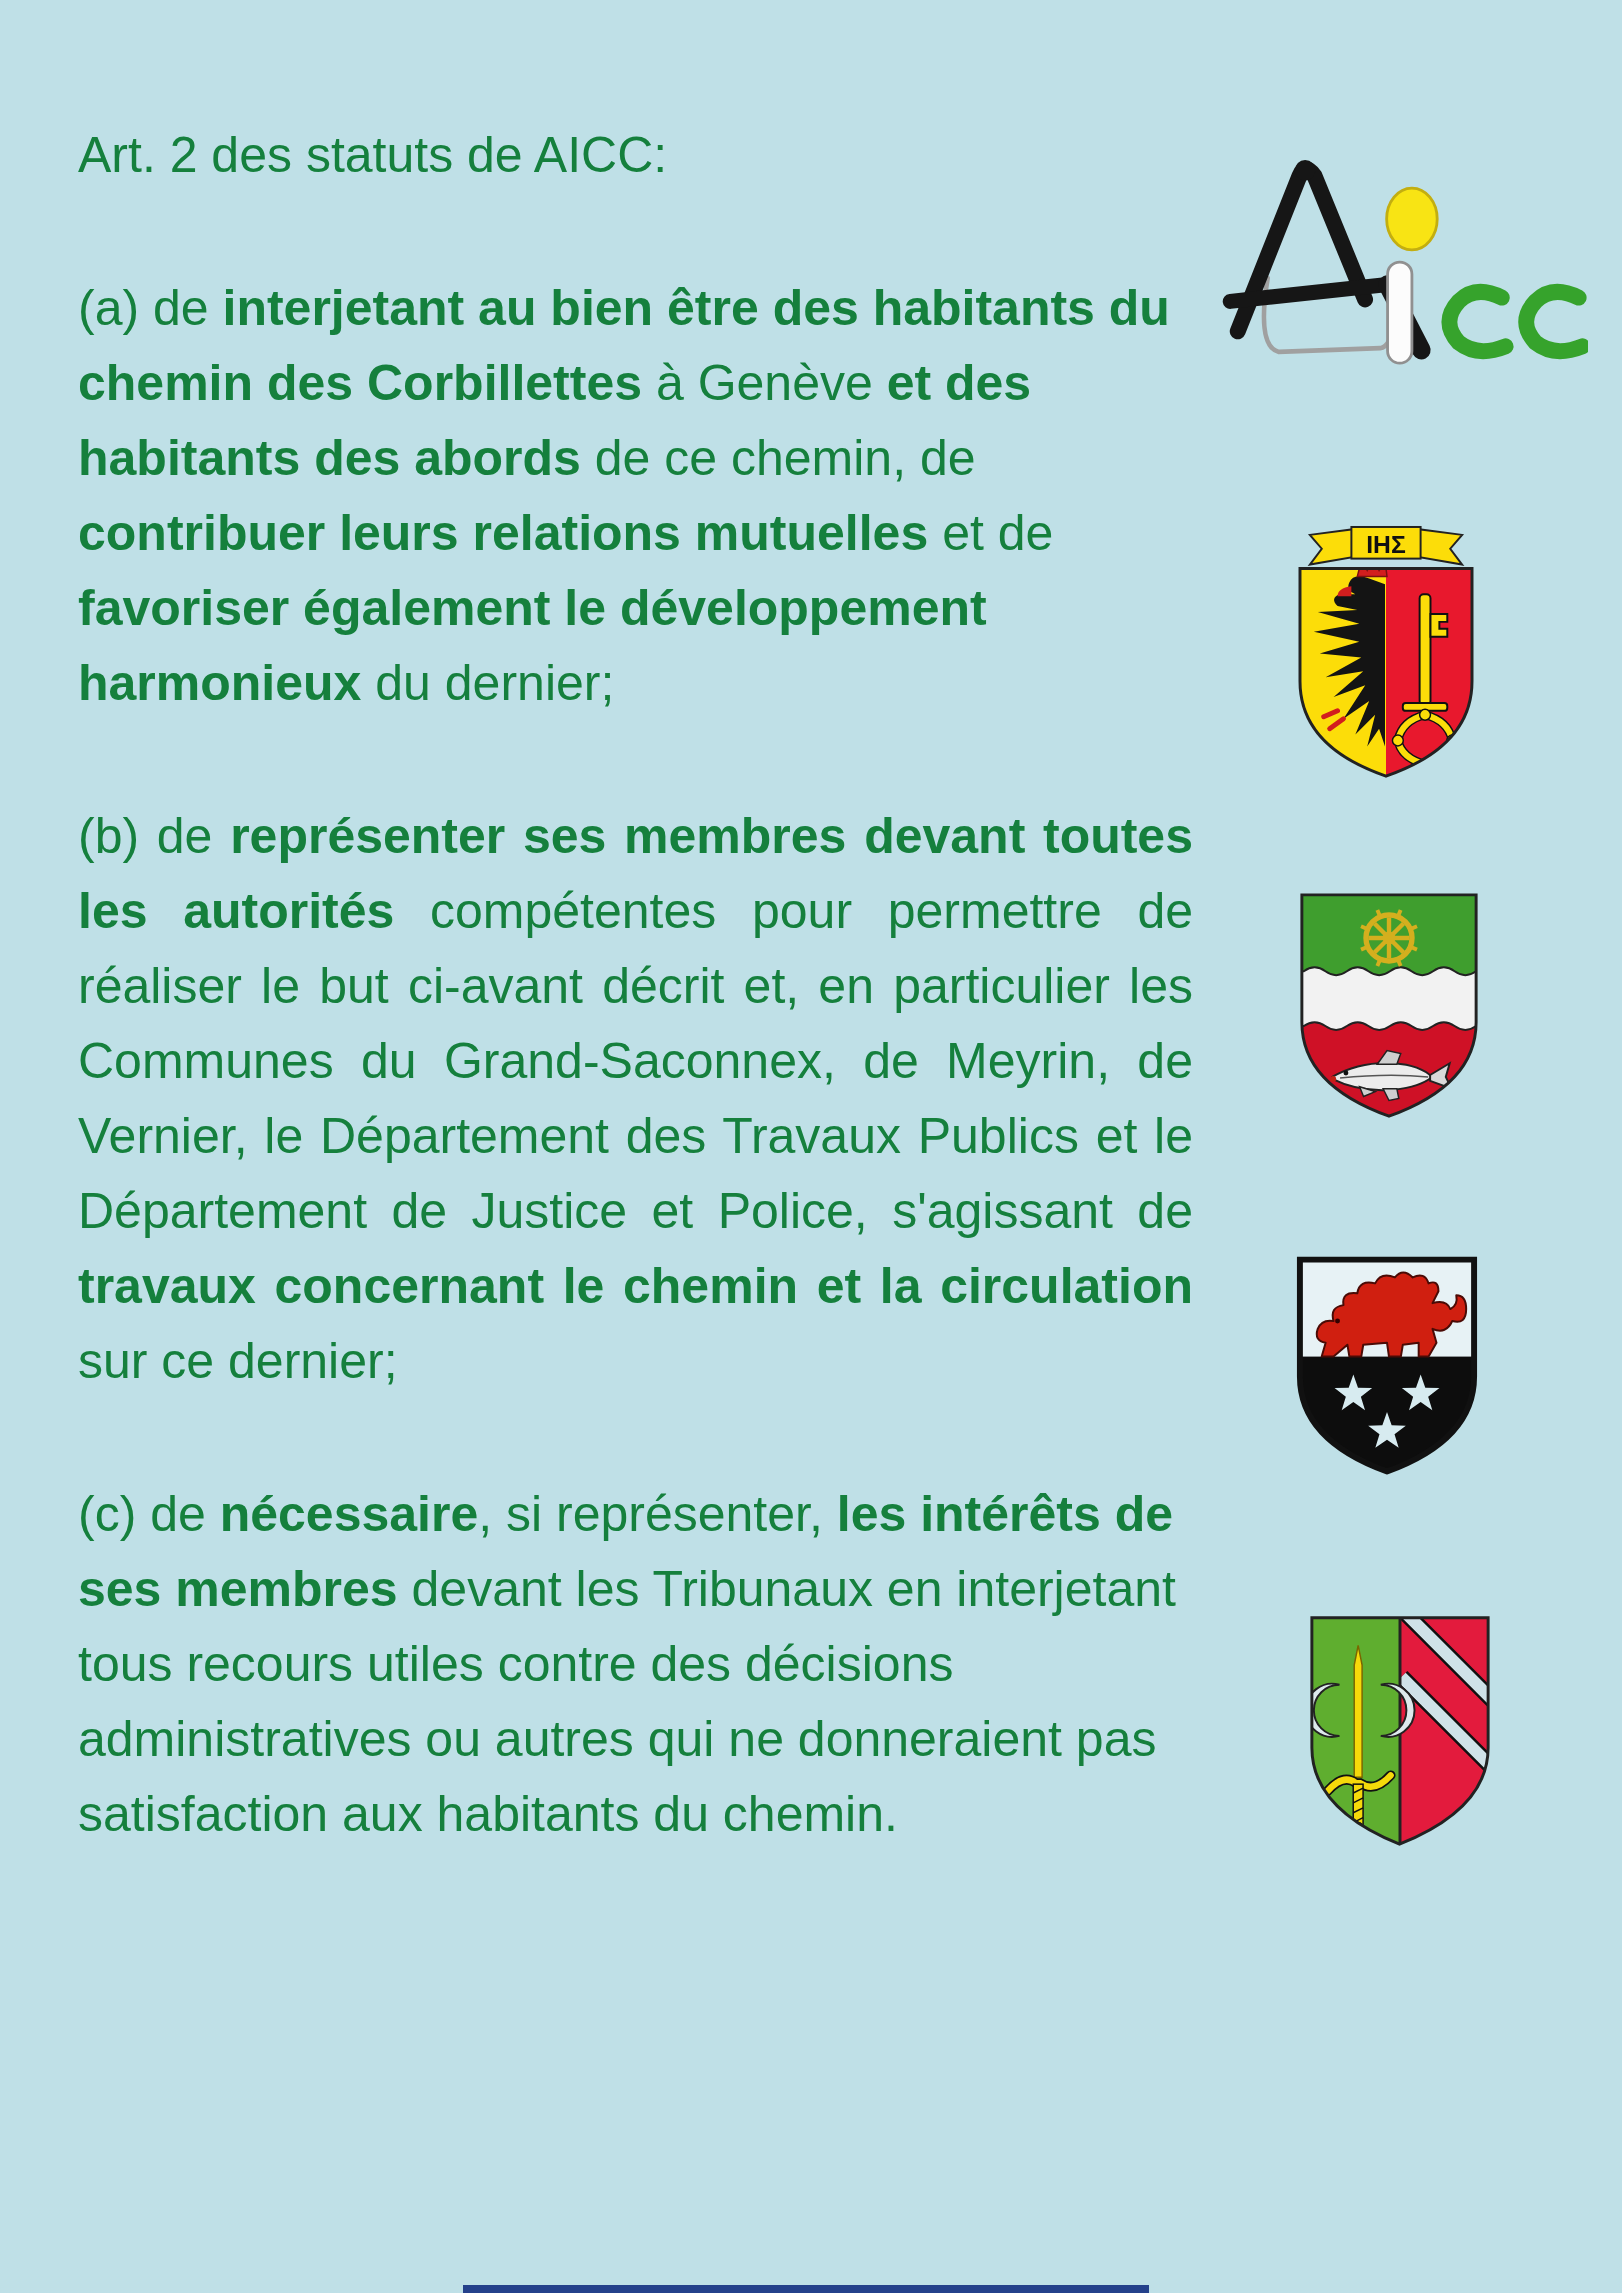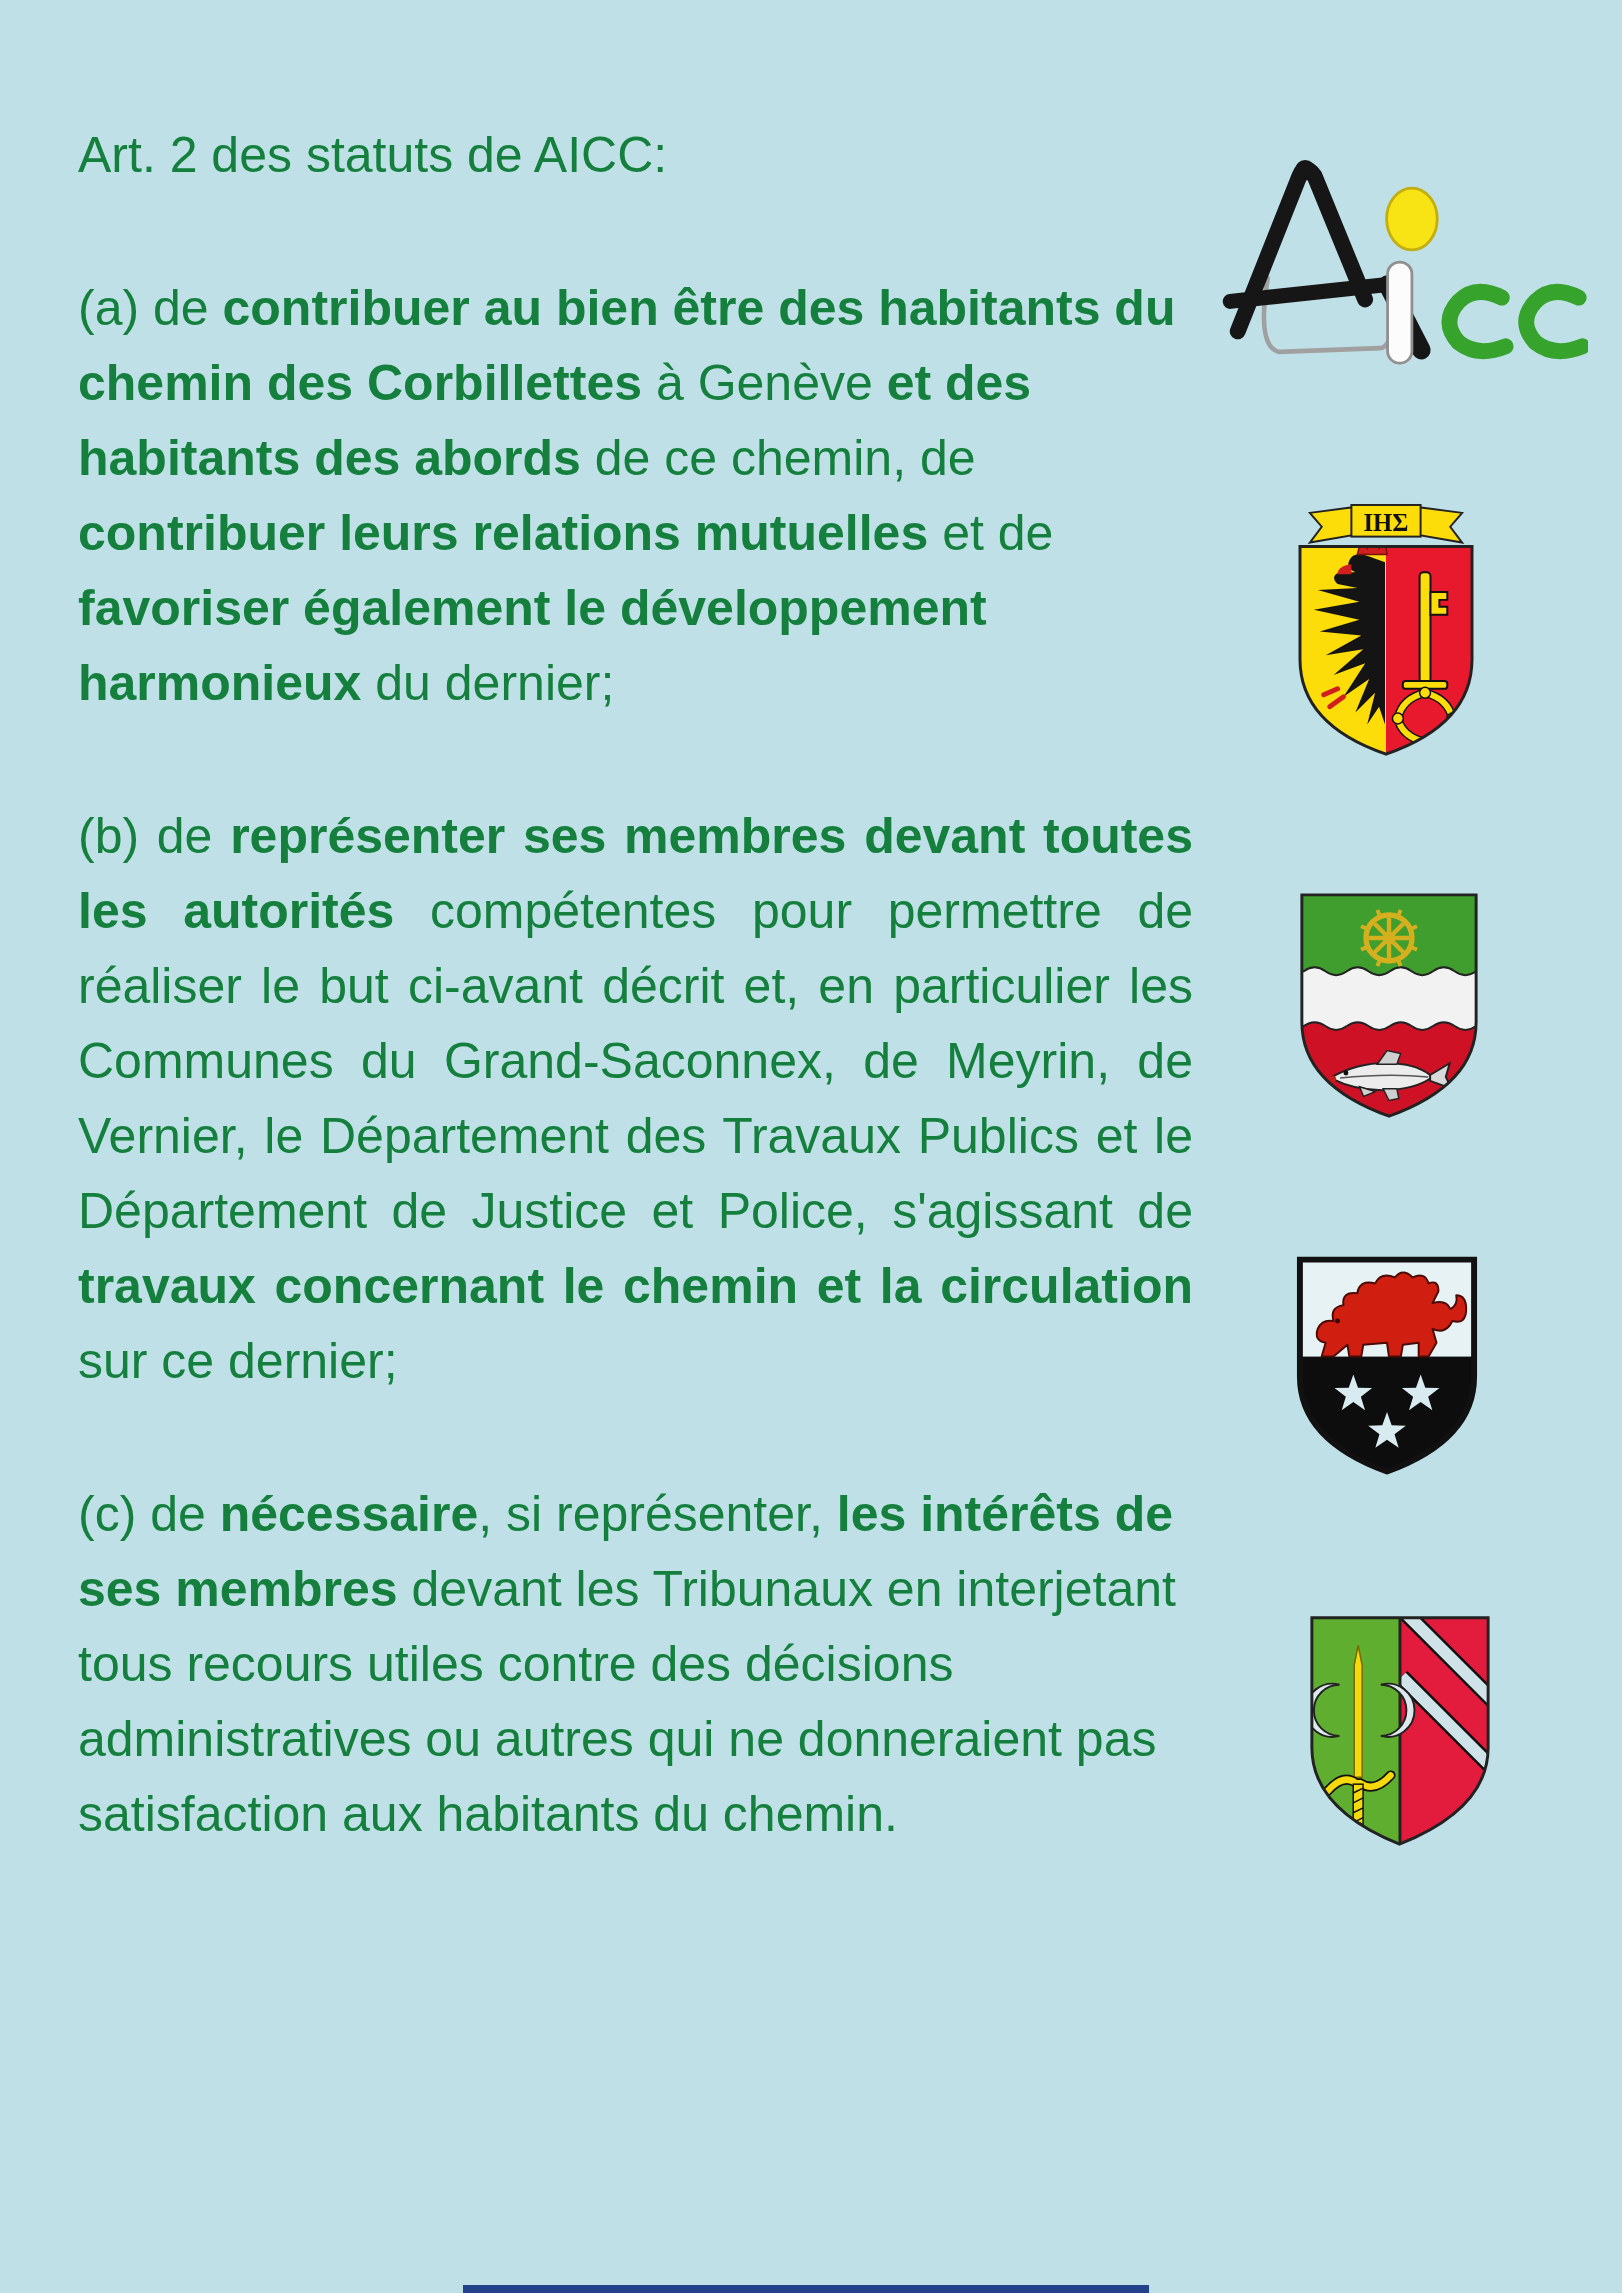--- a/index.html
+++ b/index.html
@@ -13,37 +13,37 @@
   }
   .content{
     position:absolute;left:78px;top:118px;width:1115px;
     font-size:50px;line-height:75px;
   }
   .content b{font-weight:bold;}
   .block{margin:0 0 78px 0;}
   .para-justify{text-align:justify;}
   .logo-wrap{position:absolute;left:1204px;top:110px;width:384px;height:261px;}
   .shield{position:absolute;}
-  .sh-geneva{left:1282px;top:503px;width:208px;height:259px;font-family:Liberation Serif, serif;}
+  .sh-geneva{left:1282px;top:525px;width:208px;height:259px;}
   .sh-vernier{left:1296px;top:888px;width:186px;height:235px;}
   .sh-meyrin{left:1292px;top:1251px;width:190px;height:229px;}
   .sh-gs{left:1304px;top:1609px;width:192px;height:243px;}
   .bottom-bar{position:absolute;left:463px;top:2285px;width:686px;height:8.8px;background:#24418b;}
   svg{display:block;width:100%;height:100%;}
 </style>
 </head>
 <body>
 
 <div class="page">
 
   <div class="content">
     <div class="block">
       <div>Art. 2 des statuts de AICC:</div>
     </div>
-    <p class="block"><span>(a) de </span><b>contribuer au bien être des habitants du chemin des Corbillettes</b><span> à Genève </span><b>et des habitants des abords</b><span> de ce chemin, de </span><b>contribuer leurs relations mutuelles</b><span> et de </span><b>favoriser également le développement harmonieux</b><span> du dernier;</span></p>
+    <p class="block"><span>(a) de </span><b>interjetant au bien être des habitants du chemin des Corbillettes</b><span> à Genève </span><b>et des habitants des abords</b><span> de ce chemin, de </span><b>contribuer leurs relations mutuelles</b><span> et de </span><b>favoriser également le développement harmonieux</b><span> du dernier;</span></p>
     <p class="block para-justify"><span>(b) de </span><b>représenter ses membres devant toutes les autorités</b><span> compétentes pour permettre de réaliser le but ci-avant décrit et, en particulier les Communes du Grand-Saconnex, de Meyrin, de Vernier, le Département des Travaux Publics et le Département de Justice et Police, s'agissant de </span><b>travaux concernant le chemin et la circulation</b><span> sur ce dernier;</span></p>
     <p class="block"><span>(c) de </span><b>nécessaire</b><span>, si représenter, </span><b>les intérêts de ses membres</b><span> devant les Tribunaux en interjetant tous recours utiles contre des décisions administratives ou autres qui ne donneraient pas satisfaction aux habitants du chemin.</span></p>
   </div>
 
   <div class="logo-wrap">
     <svg viewBox="0 0 410 270">
       <path d="M68,175 Q56,248 80,254 L188,250 Q200,248 200,226" fill="none" stroke-width="5" stroke-linecap="round" stroke="#a0a0a0"></path>
       <g>
         <path d="M36,232 L102,66 Q108,52 118,66 L172,198" fill="none" stroke-width="17" stroke-linecap="round" stroke="#161616"></path>
         <circle cx="108" cy="60" r="11" fill="#161616"></circle>

